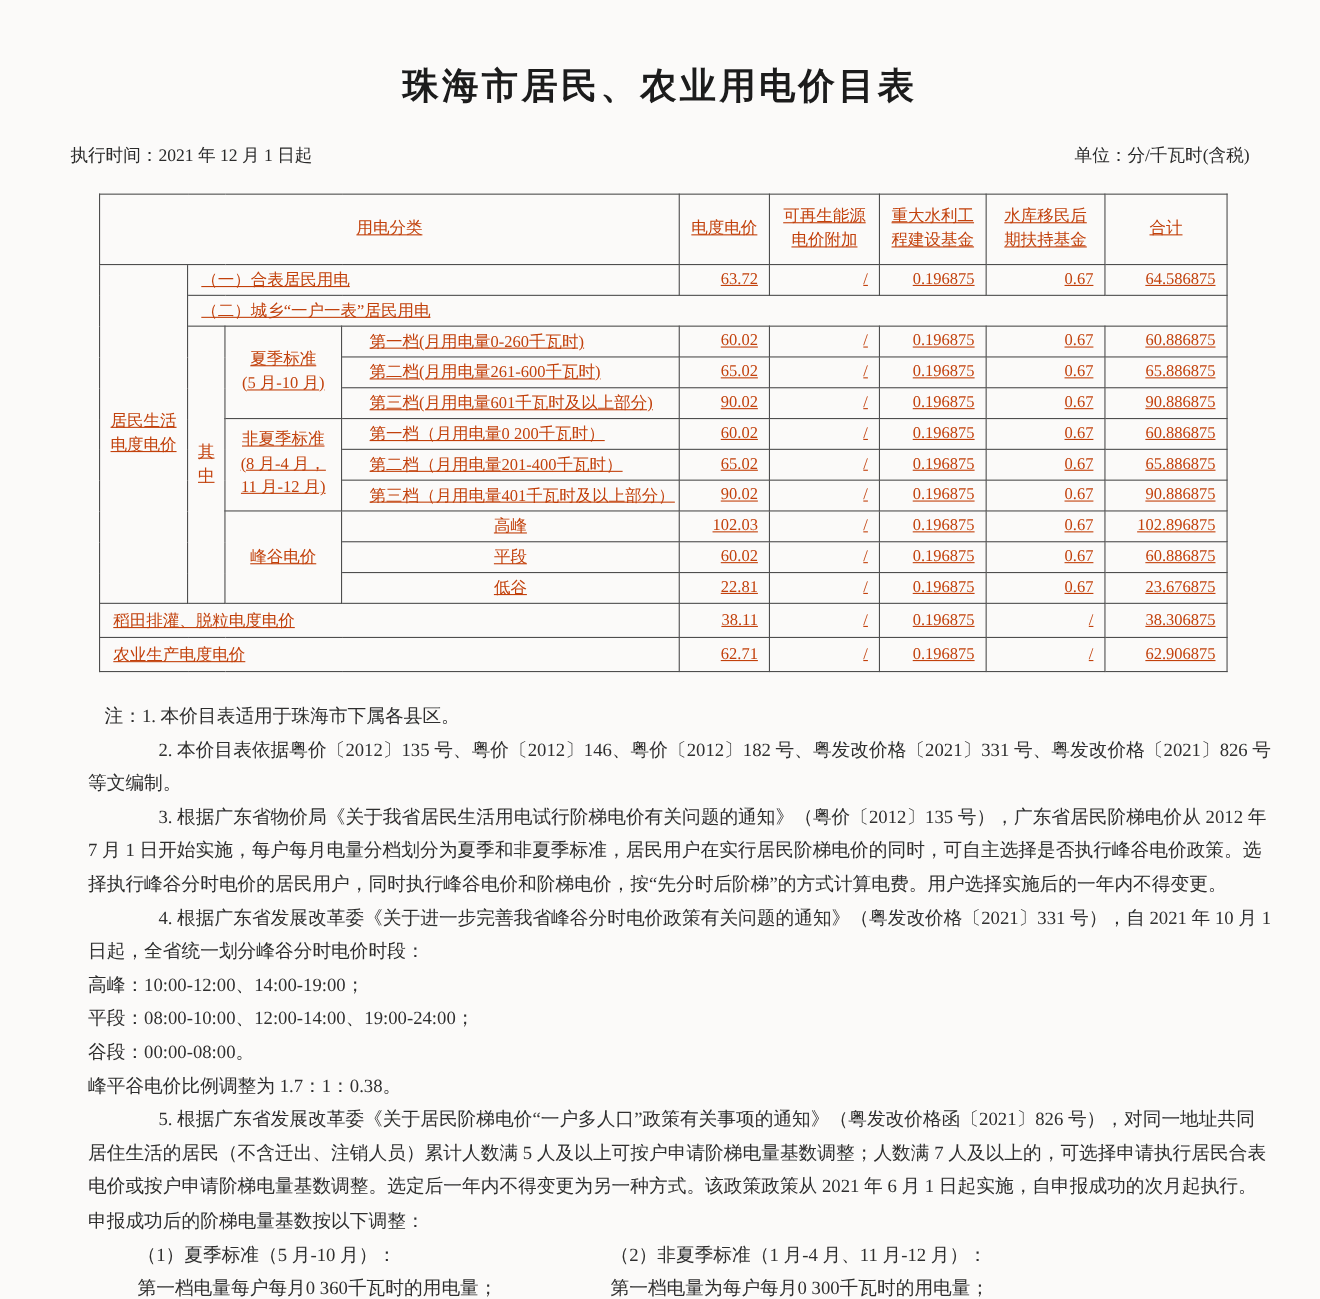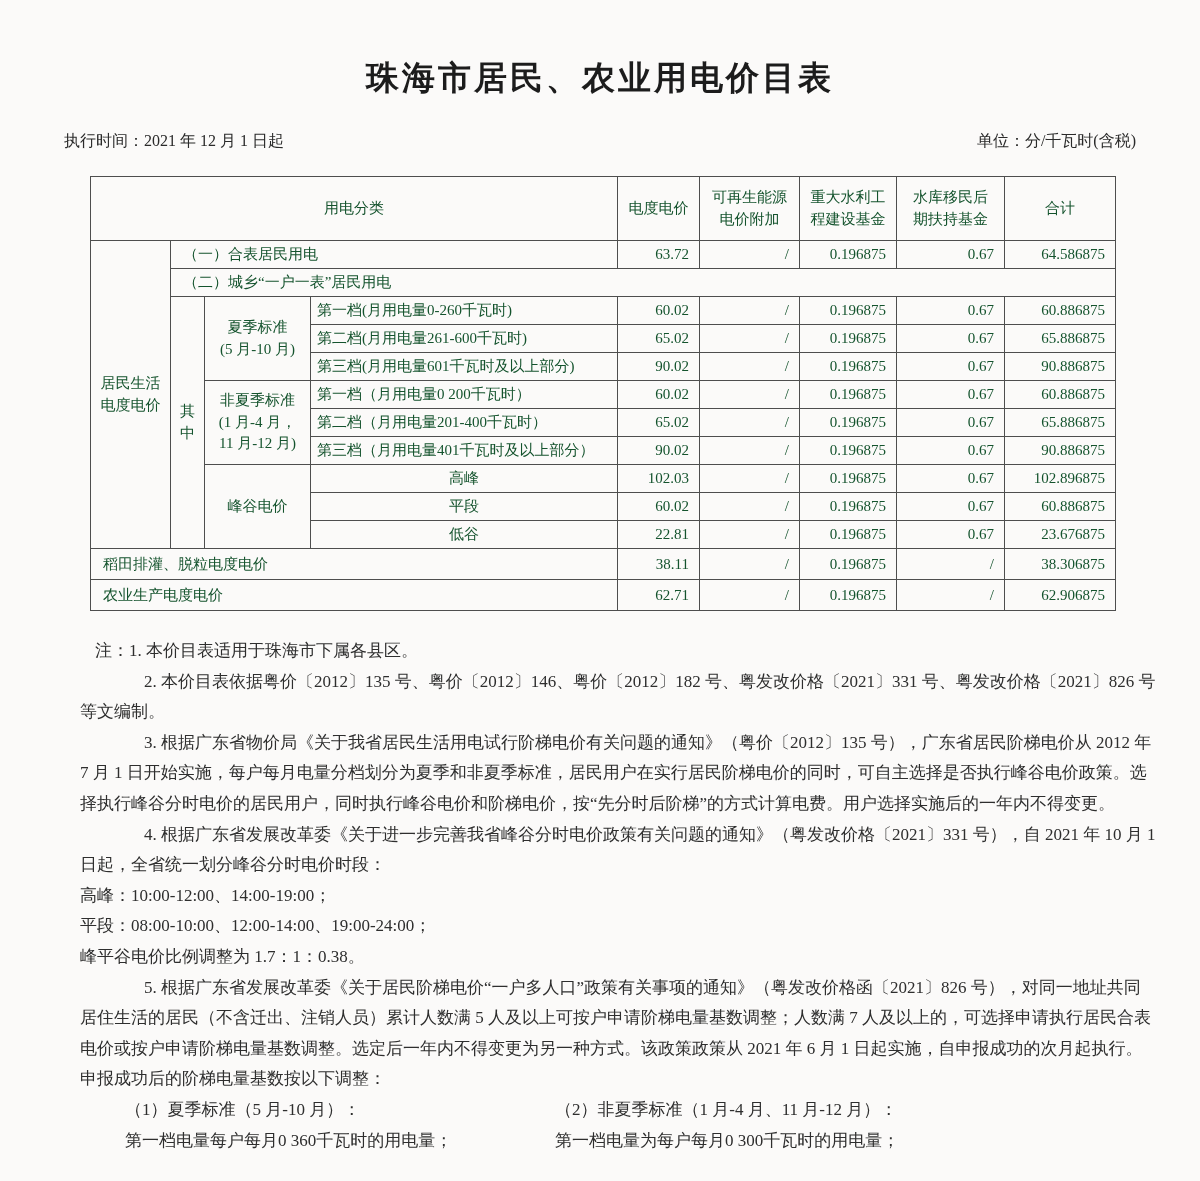--- a/index.html
+++ b/index.html
@@ -18,33 +18,33 @@
   }
   .meta-row {
     width:1072px; margin:30px auto 4px;
     display:flex; justify-content:space-between;
     font-size:16px; color:#2a2a2a;
   }
 
   table.price-table {
     border-collapse:collapse; table-layout:fixed;
     margin:24px 0 0 90px;
-    font-size:15px; color:#14532d;
+    font-size:15px; color:#c2410c;text-decoration:underline;
   }
   .price-table th, .price-table td {
     border:1px solid #4e4e4e; font-weight:normal;
     overflow:hidden; white-space:nowrap;
   }
   tr.hdr { height:64px; }
   tr.r   { height:28px; }
   tr.rb  { height:31px; }
   .ctr  { text-align:center;margin-left:47px; }
   .val  { text-align:right; padding-right:10px; }
   .lab  { text-align:left; padding-left:12px; }
-  .tier { text-align:left; padding-left:6px; }
+  .tier { text-align:left; padding-left:25px; }
   .hdr th { text-align:center; line-height:1.45; }
   .two-line div { line-height:1.45; text-align:center; }
 
   .notes {
     width:1076px; margin:25px 0 0 80px;
     font-size:17px; line-height:1.8; color:#2e2e2e;
   }
   .notes p { margin:0; }
   .ind1 { text-indent:15px; }
   .ind2 { text-indent:64px; }
@@ -144,21 +144,21 @@
       <td class="val">90.02</td>
       <td class="val">/</td>
       <td class="val">0.196875</td>
       <td class="val">0.67</td>
       <td class="val">90.886875</td>
     </tr>
 
     <tr class="r">
       <td class="ctr two-line" rowspan="3">
         <div>非夏季标准</div>
-        <div>(1 月-4 月，</div>
+        <div>(8 月-4 月，</div>
         <div>11 月-12 月)</div>
       </td>
       <td class="tier">第一档（月用电量0 200千瓦时）</td>
       <td class="val">60.02</td>
       <td class="val">/</td>
       <td class="val">0.196875</td>
       <td class="val">0.67</td>
       <td class="val">60.886875</td>
     </tr>
     <tr class="r">
@@ -223,20 +223,21 @@
   </tbody>
     </table>
 
   <div class="notes">
     <p class="ind1">注：1. 本价目表适用于珠海市下属各县区。</p>
     <p class="ind2">2. 本价目表依据粤价〔2012〕135 号、粤价〔2012〕146、粤价〔2012〕182 号、粤发改价格〔2021〕331 号、粤发改价格〔2021〕826 号等文编制。</p>
     <p class="ind2">3. 根据广东省物价局《关于我省居民生活用电试行阶梯电价有关问题的通知》（粤价〔2012〕135 号），广东省居民阶梯电价从 2012 年 7 月 1 日开始实施，每户每月电量分档划分为夏季和非夏季标准，居民用户在实行居民阶梯电价的同时，可自主选择是否执行峰谷电价政策。选择执行峰谷分时电价的居民用户，同时执行峰谷电价和阶梯电价，按“先分时后阶梯”的方式计算电费。用户选择实施后的一年内不得变更。</p>
     <p class="ind2">4. 根据广东省发展改革委《关于进一步完善我省峰谷分时电价政策有关问题的通知》（粤发改价格〔2021〕331 号），自 2021 年 10 月 1 日起，全省统一划分峰谷分时电价时段：</p>
     <p class="tml">高峰：10:00-12:00、14:00-19:00；</p>
     <p class="tml">平段：08:00-10:00、12:00-14:00、19:00-24:00；</p>
+    <p class="tml">谷段：00:00-08:00。</p>
     <p class="tml">峰平谷电价比例调整为 1.7：1：0.38。</p>
     <p class="ind2">5. 根据广东省发展改革委《关于居民阶梯电价“一户多人口”政策有关事项的通知》（粤发改价格函〔2021〕826 号），对同一地址共同居住生活的居民（不含迁出、注销人员）累计人数满 5 人及以上可按户申请阶梯电量基数调整；人数满 7 人及以上的，可选择申请执行居民合表电价或按户申请阶梯电量基数调整。选定后一年内不得变更为另一种方式。该政策政策从 2021 年 6 月 1 日起实施，自申报成功的次月起执行。申报成功后的阶梯电量基数按以下调整：</p>
 
     <div class="blocks">
       <div class="block-l">
         <p>（1）夏季标准（5 月-10 月）：</p>
         <p class="block-item">第一档电量每户每月0 360千瓦时的用电量；</p>
 
       </div>
       <div class="block-r">

